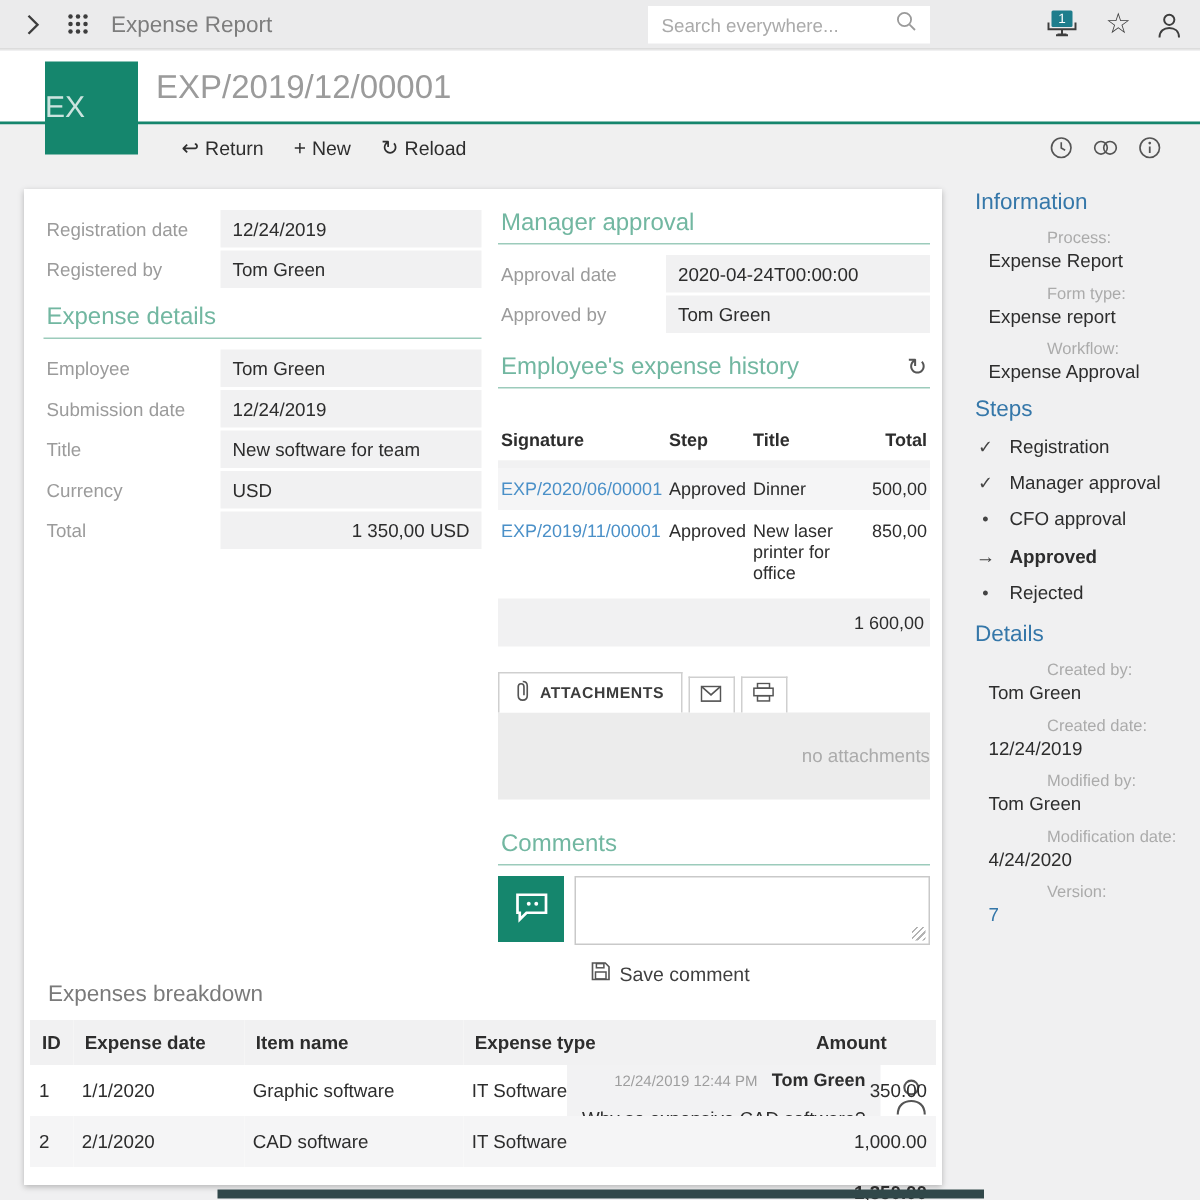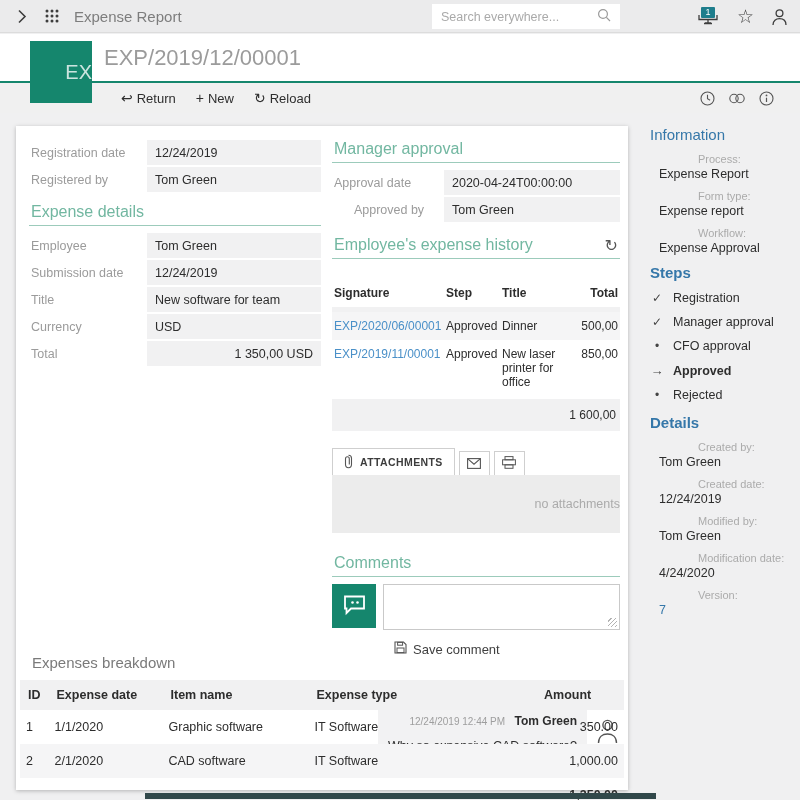--- a/index.html
+++ b/index.html
@@ -16,21 +16,21 @@
   .tb-search { position:absolute; left:432px; top:4px; width:188px; height:25px; background:#fff;
                display:flex; align-items:center; padding:0 9px; cursor:text; }
   .tb-search-text { flex:1; font-size:12.5px; color:#aaa; }
   .tb-icons { position:absolute; right:12px; top:0; height:33px; display:flex; align-items:center; gap:17px; }
   .tb-ic { display:flex; align-items:center; cursor:pointer; }
   .tb-star { font-size:19px; color:#3d3d3d; line-height:1; }
 
   
   .titlebar { position:absolute; top:34px; left:0; right:0; height:47px; background:#fff; }
   .ex-tile { position:absolute; left:30px; top:7px; width:62px; height:62px; background:#15866d;
-             z-index:5; display:flex; align-items:center; justify-content:flex-end;
+             z-index:5; display:flex; align-items:center; justify-content:flex-start;
              font-size:20px; color:rgba(255,255,255,.78); }
   .doc-title { position:absolute; left:104px; top:11px; font-size:22px; color:#9b9b9b; }
   .accent-line { position:absolute; top:81px; left:0; right:0; height:2px; background:#15866d; }
 
   
   .toolbar { position:absolute; top:83px; left:0; right:0; height:30px; background:#f0f0f0;
              display:flex; align-items:center; padding-left:121px; gap:20px; }
   .tool-btn { display:flex; align-items:center; gap:4px; font-size:13px; color:#2e2e2e;
               background:none; border:none; cursor:pointer; font-family:inherit; }
   .tool-ic { font-size:14px; color:#2e2e2e; }
@@ -92,21 +92,21 @@
   .bd-table th { background:#f1f1f2; font-weight:bold; text-align:left; padding:8px 8px; }
   .bd-table td { padding:10px 6px; }
   .bd-table tr.alt { background:#f5f5f6; }
   .w-id { width:26px; } .w-date { width:114px; } .w-item { width:146px; } .w-amt { width:88px; }
   .num { text-align:right; }
   .bd-total { text-align:right; font-weight:bold; font-size:12.5px; padding:9px 6px; color:#2d2d2d; }
 
   
   .sidebar { position:absolute; left:640px; top:126px; width:155px; padding-left:10px; }
   .sb-h { font-size:15px; color:#3577a9; font-weight:normal; margin:0 0 10px; }
-  .sb-h.gap { margin-top:6px;font-weight:bold; }
+  .sb-h.gap { margin-top:6px; }
   .sb-label { font-size:11px; color:#ababab;margin-left:48px; }
   .sb-value { font-size:12.5px; color:#2d2d2d; margin:2px 0 9px 9px; }
   .sb-value.link { color:#3577a9; cursor:pointer; }
   .steps { margin:2px 0 12px; }
   .step { display:flex; align-items:center; gap:9px; font-size:12.5px; color:#2d2d2d; margin-bottom:10px; }
   .step-ic { width:14px; text-align:center; color:#444; font-size:12px; }
   .step.current { font-weight:bold; }
   .step.current .step-ic { font-size:13px; }
 
   .bottom-bar { position:absolute; left:145px; top:793px; width:511px; height:6px; background:#31484a; }
@@ -249,21 +249,21 @@
     </div>
 
     <div class="col-right">
       <div class="sec-h" style="padding-top:4px;">Manager approval</div>
 
       <div class="frow">
         <div class="flabel" style="width:112px;">Approval date</div>
         <div class="fvalue">2020-04-24T00:00:00</div>
       </div>
       <div class="frow">
-        <div class="flabel" style="width:112px;text-align:center;">Approved by</div>
+        <div class="flabel" style="width:112px;">Approved by</div>
         <div class="fvalue">Tom Green</div>
       </div>
 
       <div class="sec-h-row">
         <span class="t">Employee's expense history</span>
         <span class="refresh-ic">↻</span>
       </div>
 
       <table class="htable">
         <thead>

